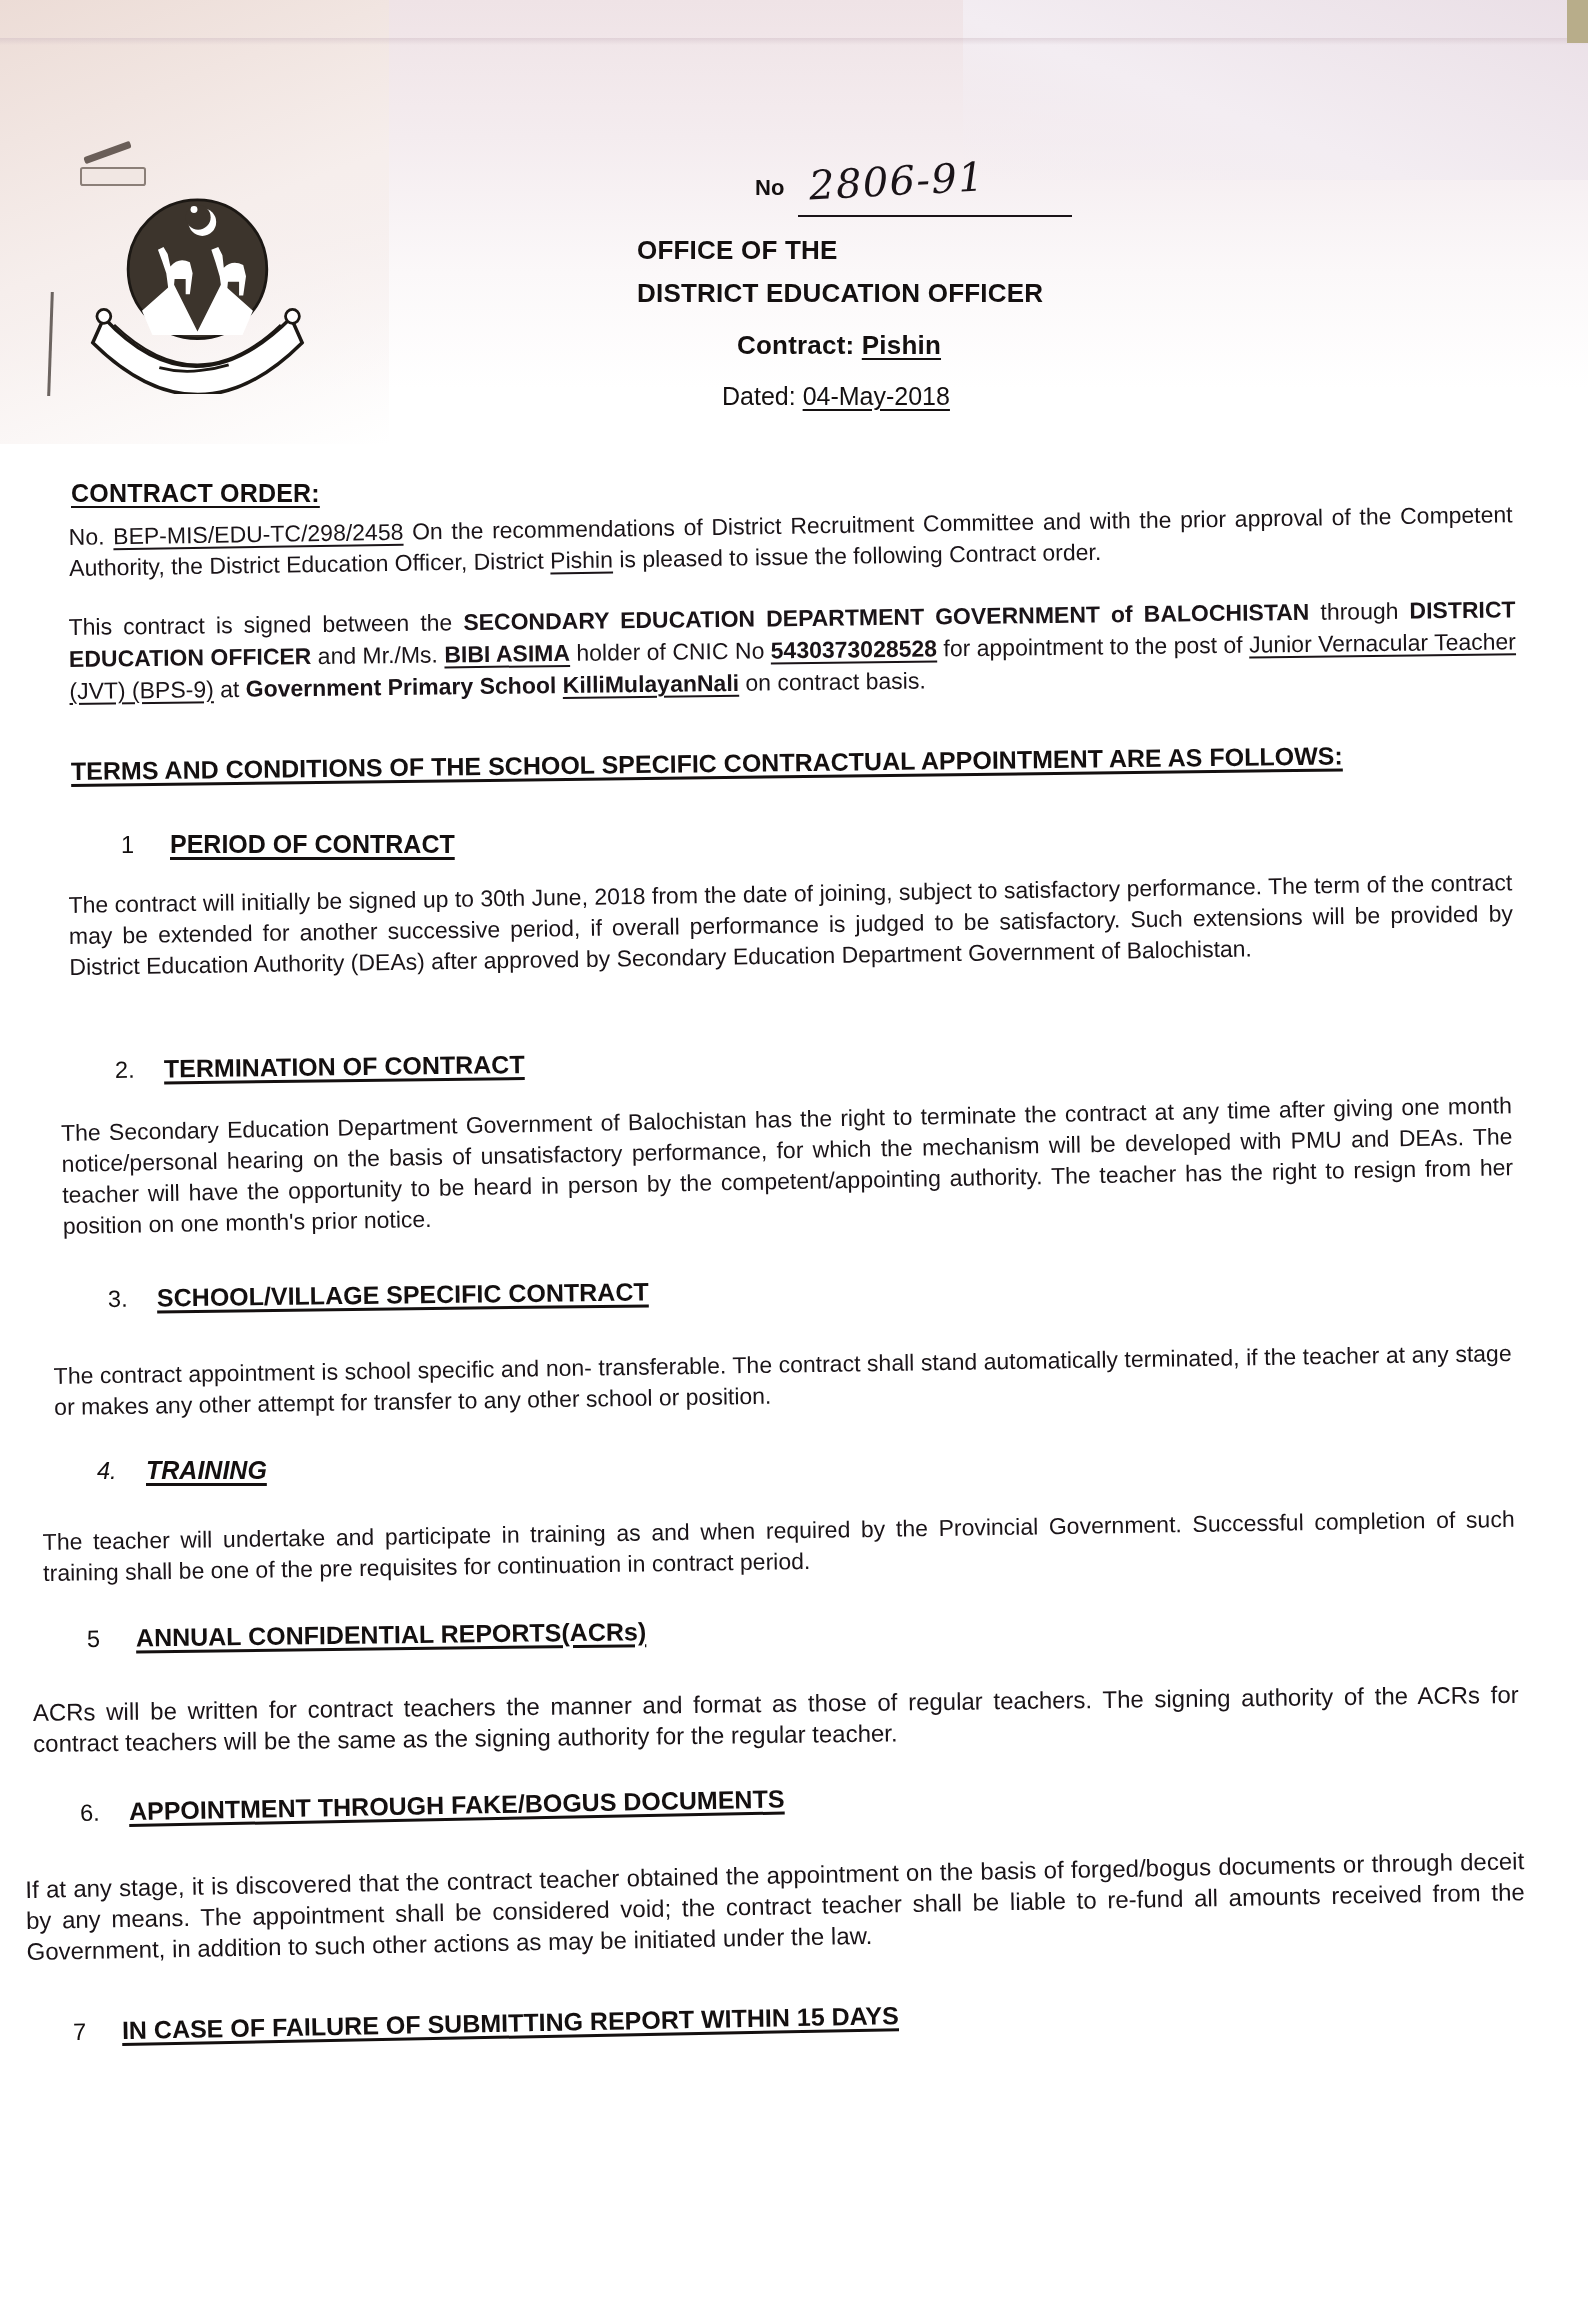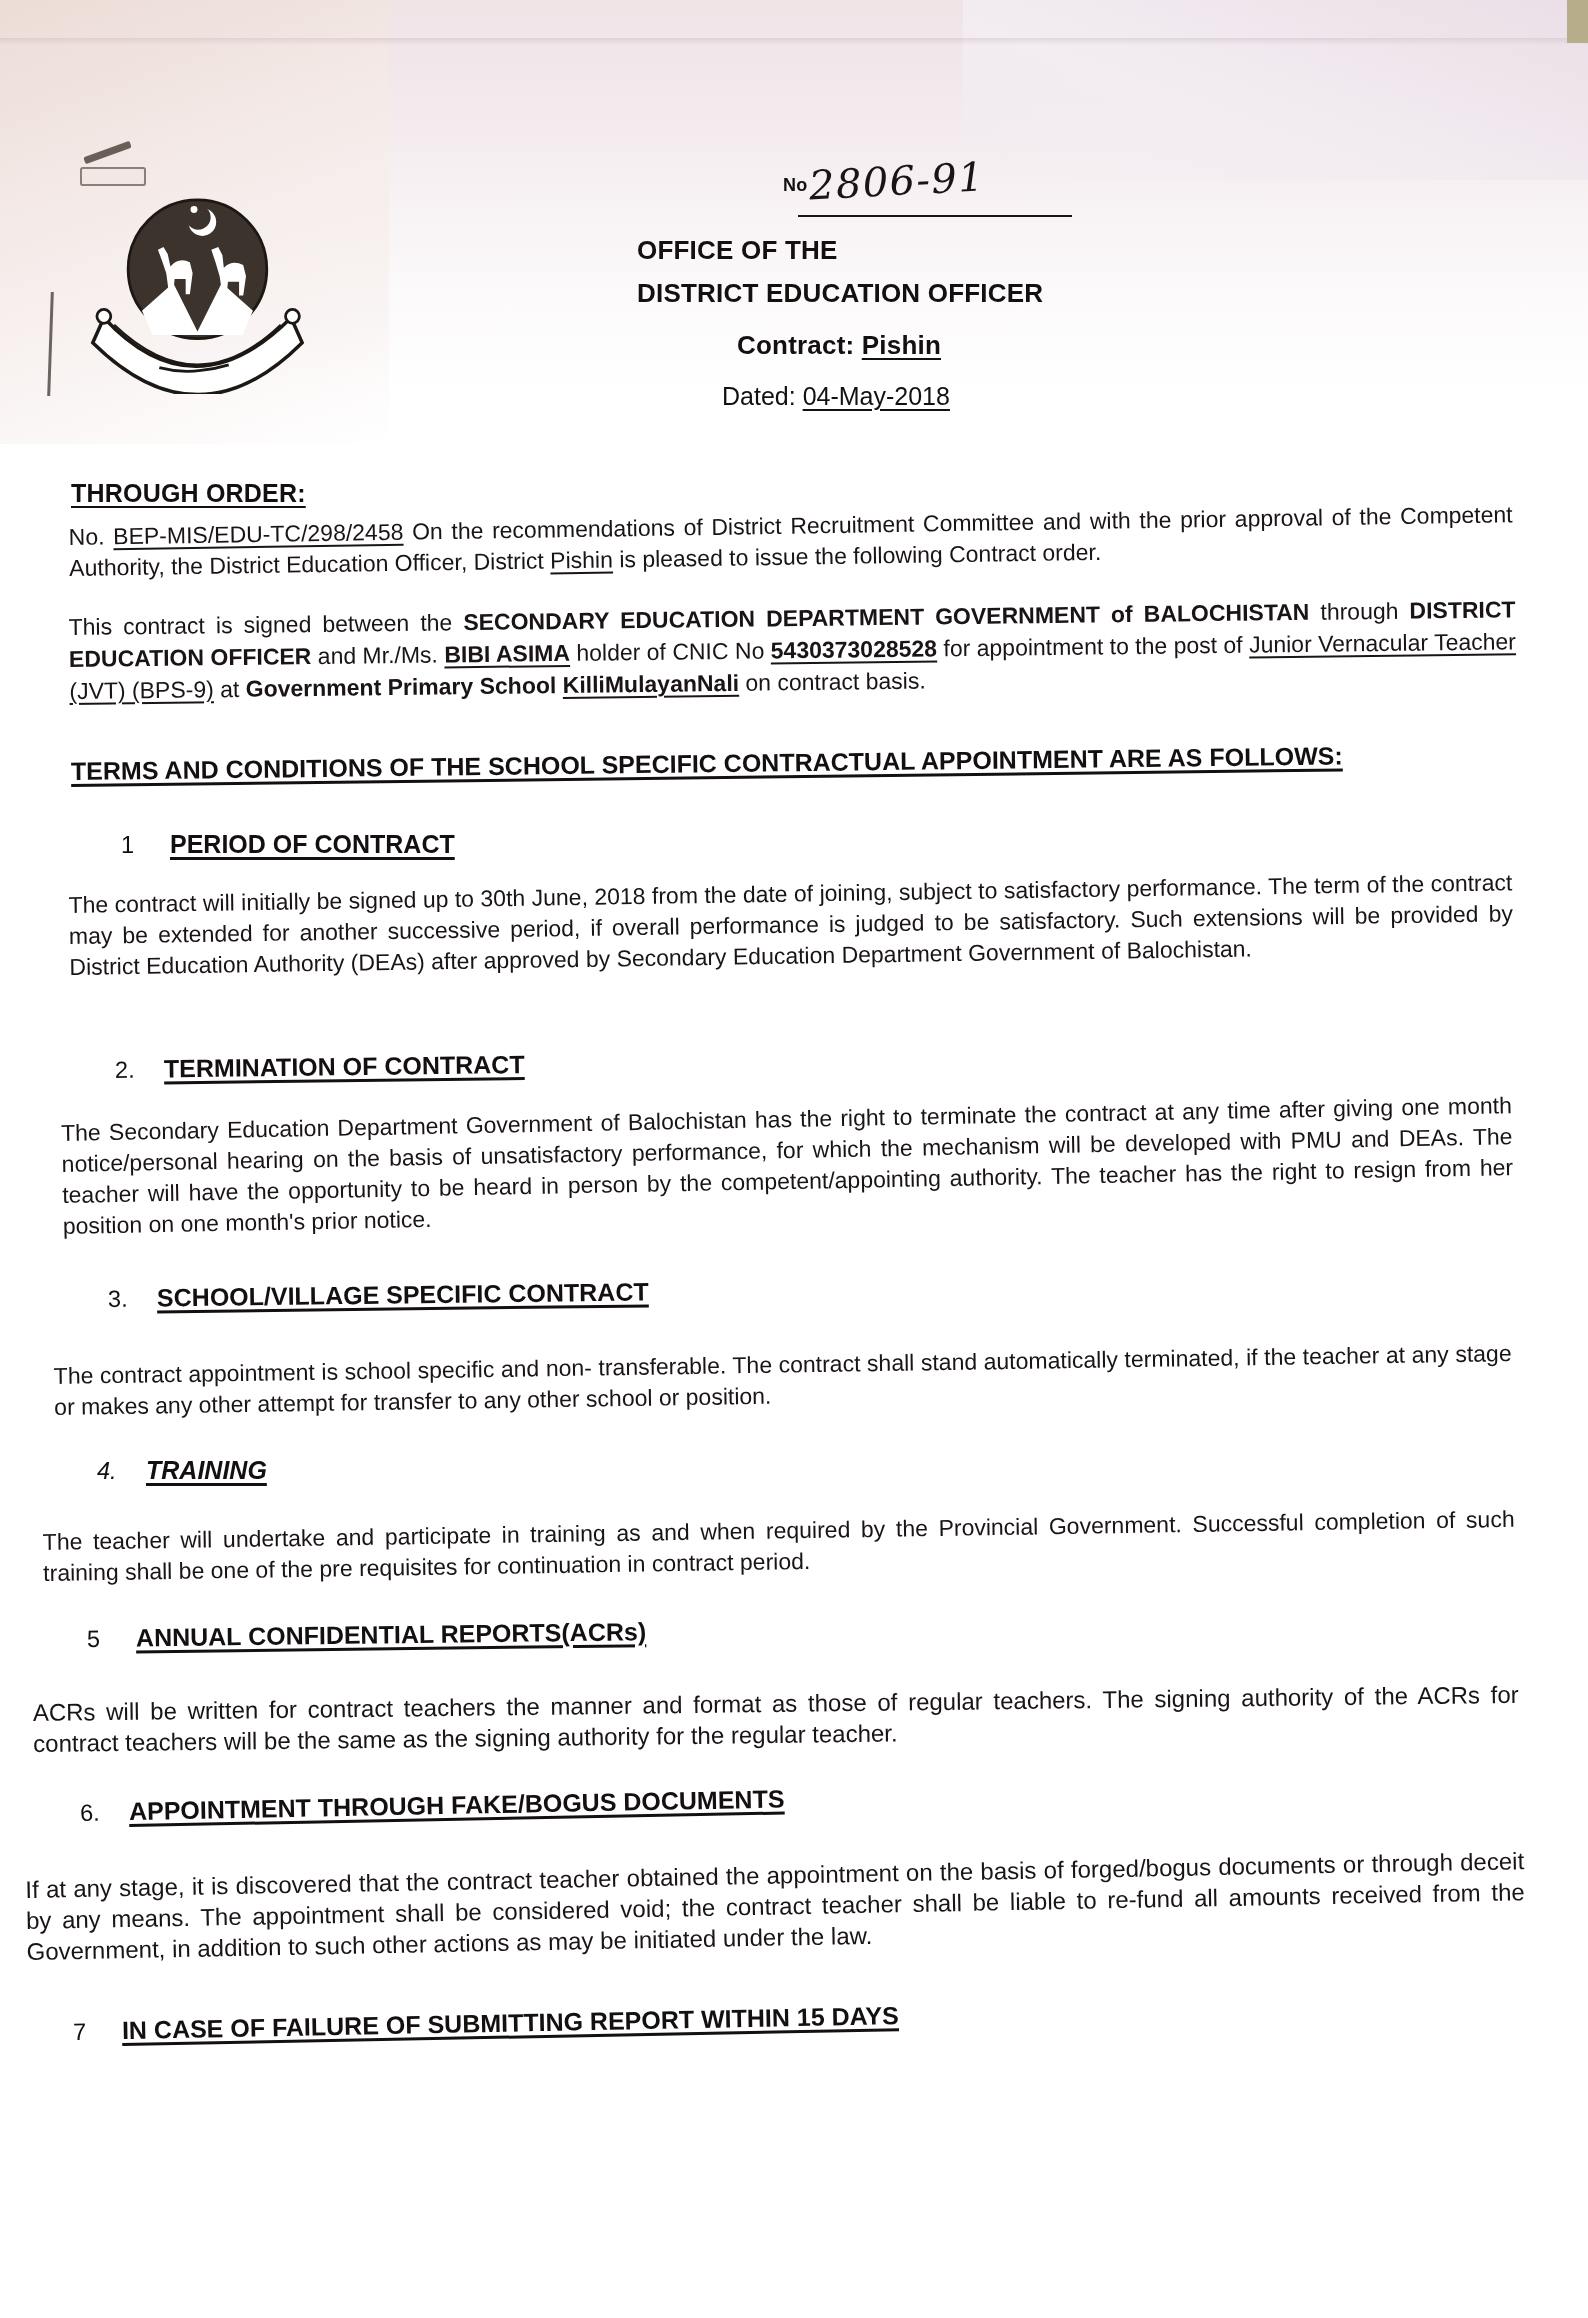--- a/index.html
+++ b/index.html
@@ -95,37 +95,37 @@
 
     <path d="M40 190 q130 140 270 0 l16 36 q-150 150 -302 0 z" fill="#ffffff" stroke="#1c1814" stroke-width="5"></path>
     <path d="M55 200 q120 115 240 0" fill="none" stroke="#1c1814" stroke-width="3"></path>
     <circle cx="40" cy="188" r="10" fill="#ffffff" stroke="#1c1814" stroke-width="4"></circle>
     <circle cx="312" cy="188" r="10" fill="#ffffff" stroke="#1c1814" stroke-width="4"></circle>
     <path d="M120 262 q30 8 60 4 q20 -2 40 -8" fill="none" stroke="#1c1814" stroke-width="4"></path>
   </svg>
 </div>
 
 <div class="abs" style="left:755px; top:175px;">
-  <span class="hdr" style="font-size:18px;margin-left:28px;">No</span>
+  <span class="hdr" style="font-size:22px;">No</span>
 </div>
 <div class="abs hand" style="left:809px; top:158px; transform: rotate(-3deg);">2806-91</div>
 <div class="no-line"></div>
 
 <div class="abs hdr" style="left:637px; top:235px;">OFFICE OF THE</div>
 <div class="abs hdr" style="left:637px; top:278px;">DISTRICT EDUCATION OFFICER</div>
 <div class="abs hdr" style="left:737px; top:330px;">
   <span>Contract:</span>
   <span class="u">Pishin</span>
 </div>
 <div class="abs" style="left:722px; top:382px; font-size:25px;text-align:right;">
   <span>Dated:</span>
   <span class="u">04-May-2018</span>
 </div>
 
-<div class="abs hdr u" style="left:71px; top:479px; font-size:25px;">THROUGH ORDER:</div>
+<div class="abs hdr u" style="left:71px; top:479px; font-size:25px;">CONTRACT ORDER:</div>
 
 <div class="body-text tilt-a" style="left:69px; top:522px; width:1444px;">
   <span>No.</span>
   <span class="u">BEP-MIS/EDU-TC/298/2458</span>
   <span>On the recommendations of District Recruitment Committee and with the prior approval of the Competent Authority, the District Education Officer, District</span>
   <span class="u">Pishin</span>
   <span>is pleased to issue the following Contract order.</span>
 </div>
 
 <div class="body-text tilt-b" style="left:69px; top:611px; width:1447px; line-height:32px;">

